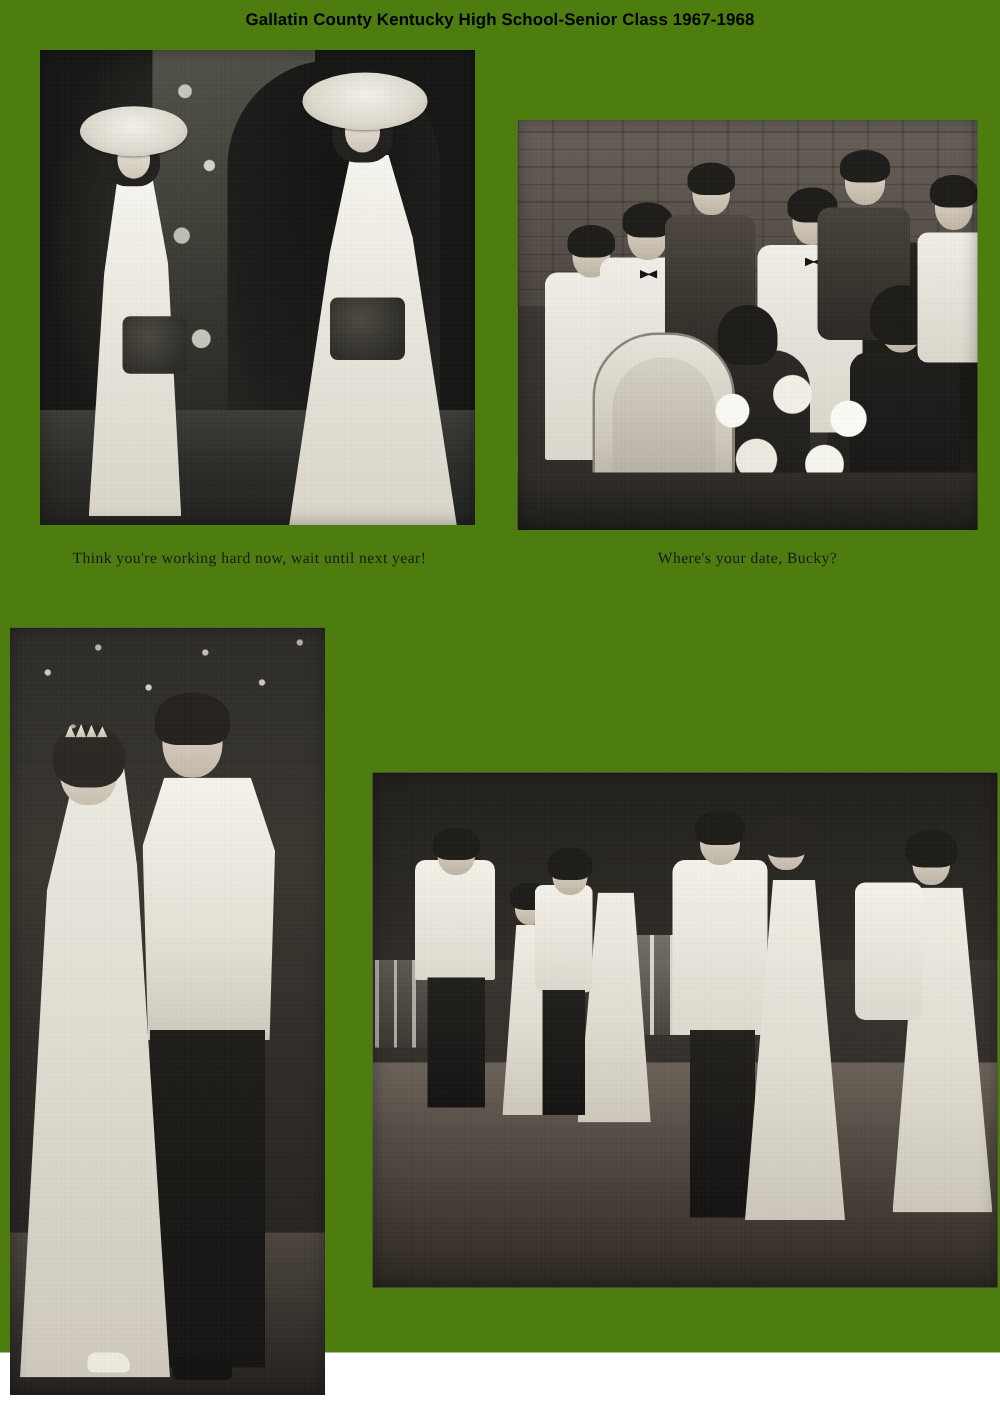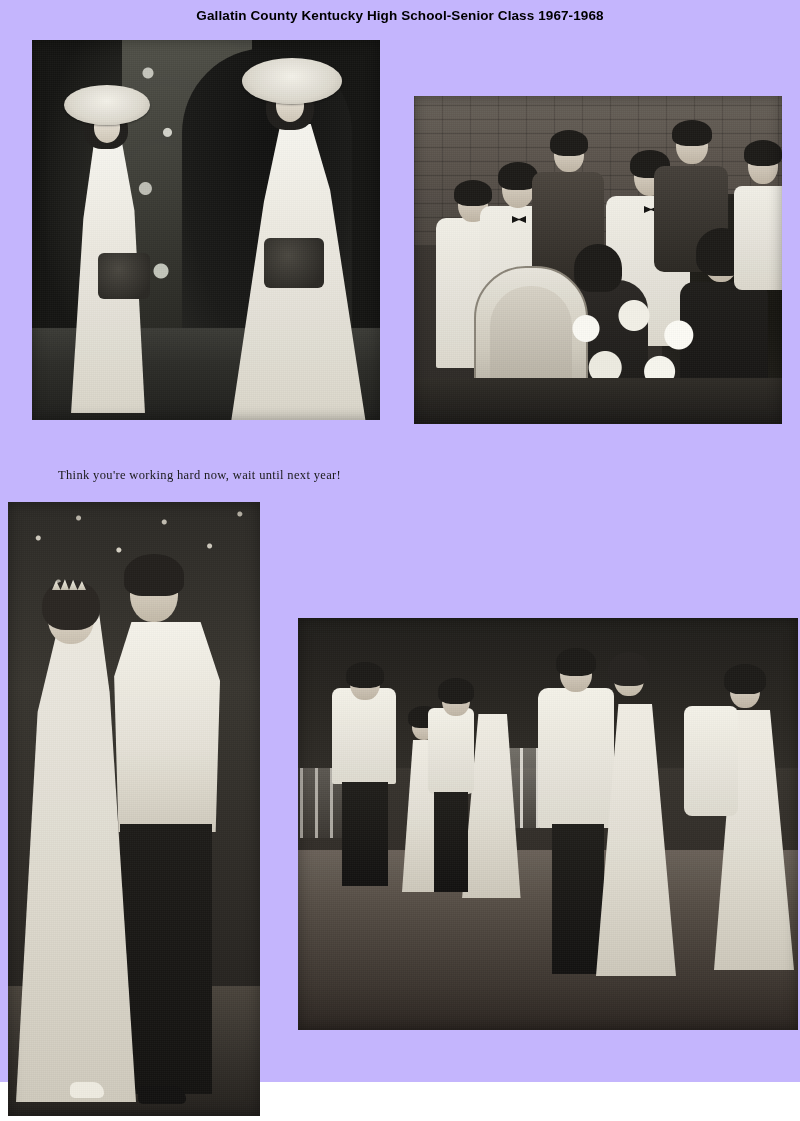--- a/index.html
+++ b/index.html
@@ -13,21 +13,21 @@
     position: relative;
     font-family: "Liberation Serif", serif;
     overflow: hidden;
   }
 
   #page {
     position: absolute;
     left: 0; top: 0;
     width: 800px;
     height: 1082px;
-    background: #c4b5fd;
+    background: #4d7c0f;
   }
 
   .page-title {
     position: absolute;
     left: 0;
     top: 8px;
     width: 800px;
     text-align: center;
     font-family: "Liberation Sans", sans-serif;
     font-size: 13.5px;
@@ -347,21 +347,21 @@
 
   .grain {
     position: absolute; inset: 0;
     background-image:
       repeating-linear-gradient(0deg, rgba(255,255,255,0.016) 0 1px, rgba(0,0,0,0.016) 1px 2px),
       repeating-linear-gradient(90deg, rgba(255,255,255,0.014) 0 1px, rgba(0,0,0,0.014) 1px 2px);
     pointer-events: none;
   }
 
   
-  #caption-working { left: 58px; top: 438px; width: 300px; margin-top: 29px; }
+  #caption-working { left: 58px; top: 438px; width: 300px; }
   #caption-bucky  { left: 414px; top: 438px; width: 368px; text-align: center; }
   #caption-prom   { left: 298px; top: 1042px; width: 500px; text-align: center; }
 
   .edge-shadow {
     position: absolute; inset: 0; pointer-events: none;
     box-shadow: inset 0 0 14px rgba(0,0,0,0.35);
   }
 </style>
 </head>
 <body>
@@ -519,14 +519,15 @@
       <div class="jacket"></div>
       <div class="head"></div>
       <div class="hairdark"></div>
     </div>
 
     <div class="grain"></div>
     <div class="edge-shadow"></div>
   </div>
 
   <div class="caption" id="caption-working">Think you're working hard now, wait until next year!</div>
+  <div class="caption" id="caption-bucky">Where's your date, Bucky?</div>
 
 </div>
 
 </body></html>

